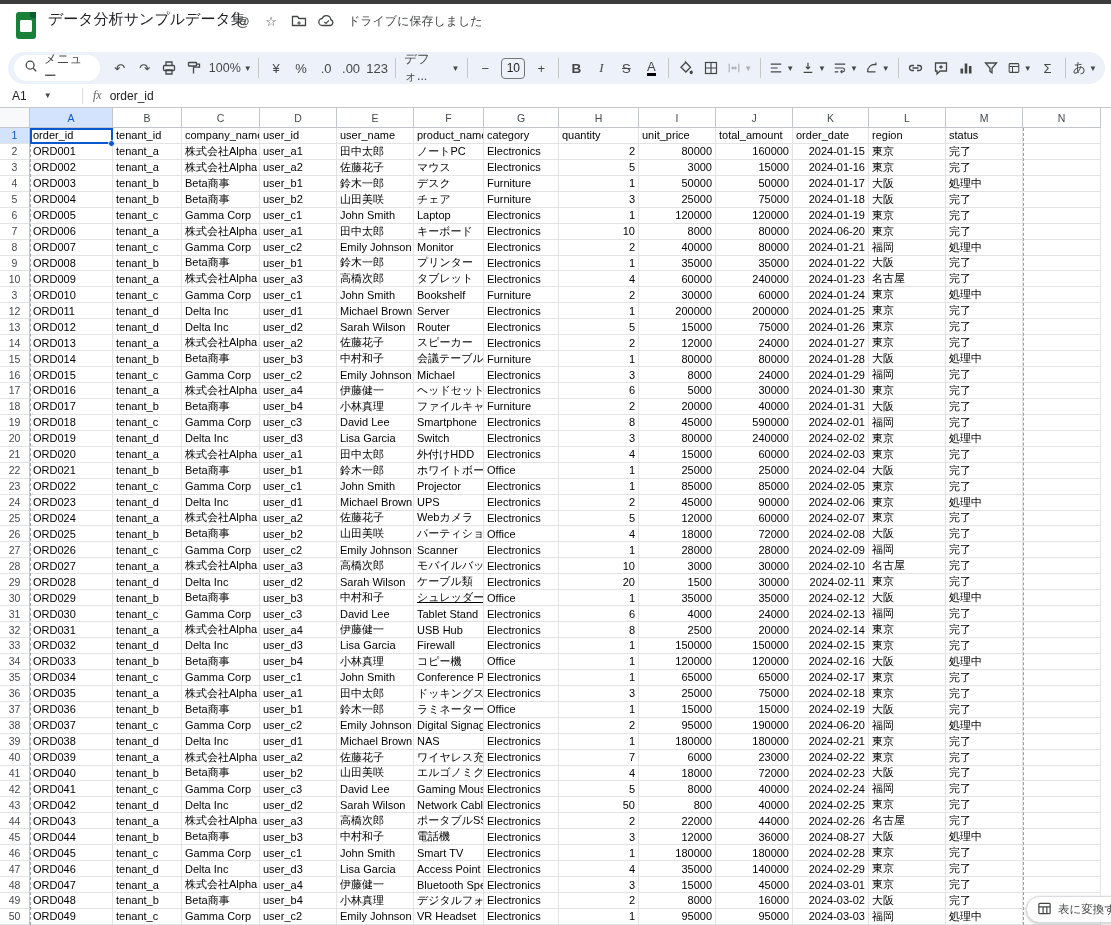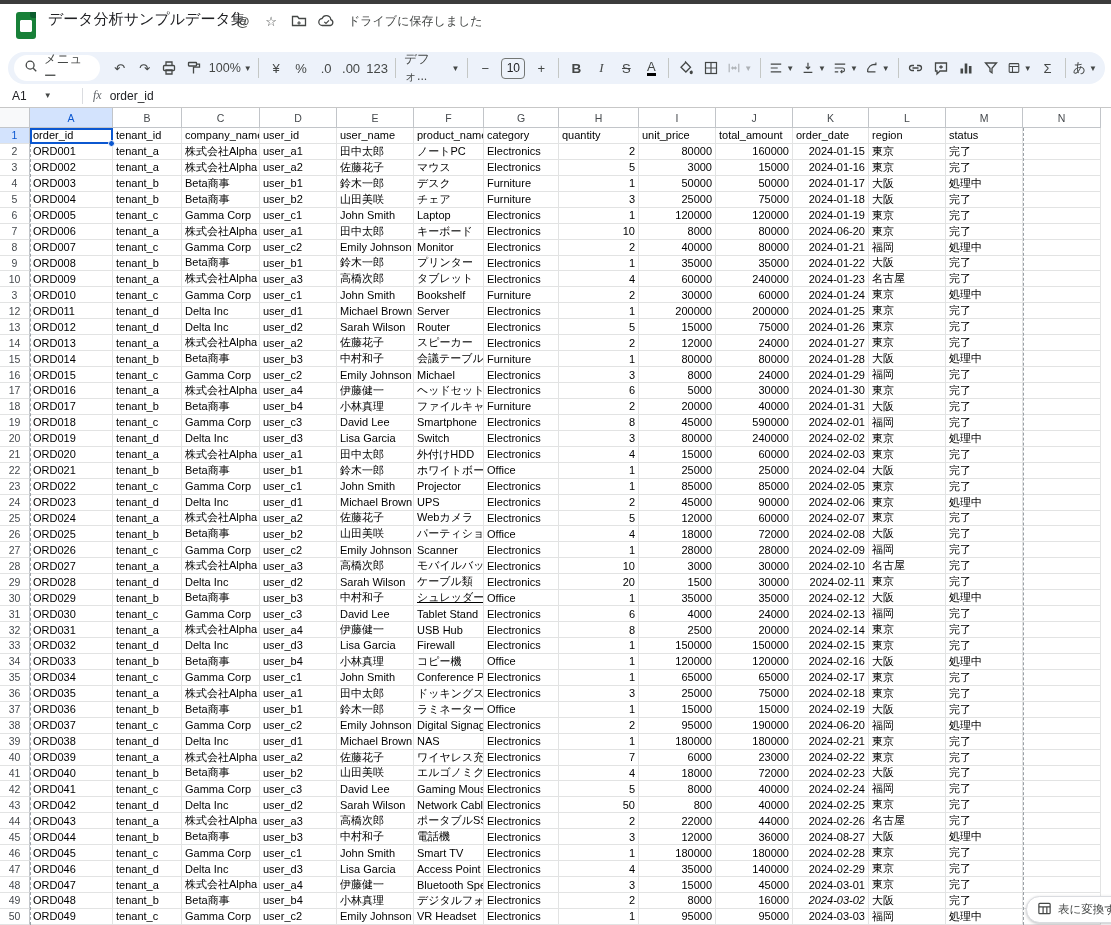--- a/index.html
+++ b/index.html
@@ -1117,21 +1117,21 @@
         <div class="cell" style="width: 83px;">ORD048</div>
         <div class="cell" style="width: 69px;">tenant_b</div>
         <div class="cell" style="width: 78px;">Beta商事</div>
         <div class="cell" style="width: 77px;">user_b4</div>
         <div class="cell" style="width: 77px;">小林真理</div>
         <div class="cell" style="width: 70px;">デジタルフォトフレー</div>
         <div class="cell" style="width: 75px;">Electronics</div>
         <div class="cell num" style="width: 80px;">2</div>
         <div class="cell num" style="width: 77px;">8000</div>
         <div class="cell num" style="width: 77px;">16000</div>
-        <div class="cell num" style="width: 76px; font-style: italic;">2024-03-02</div>
+        <div class="cell num" style="width: 76px;">2024-03-02</div>
         <div class="cell" style="width: 77px;">大阪</div>
         <div class="cell" style="width: 77px;">完了</div>
         <div class="cell" style="width: 78px;"></div>
       </div>
       <div class="grow" style="height: 15.94px;">
         <div class="rownum">50</div>
         <div class="cell" style="width: 83px;">ORD049</div>
         <div class="cell" style="width: 69px;">tenant_c</div>
         <div class="cell" style="width: 78px;">Gamma Corp</div>
         <div class="cell" style="width: 77px;">user_c2</div>

